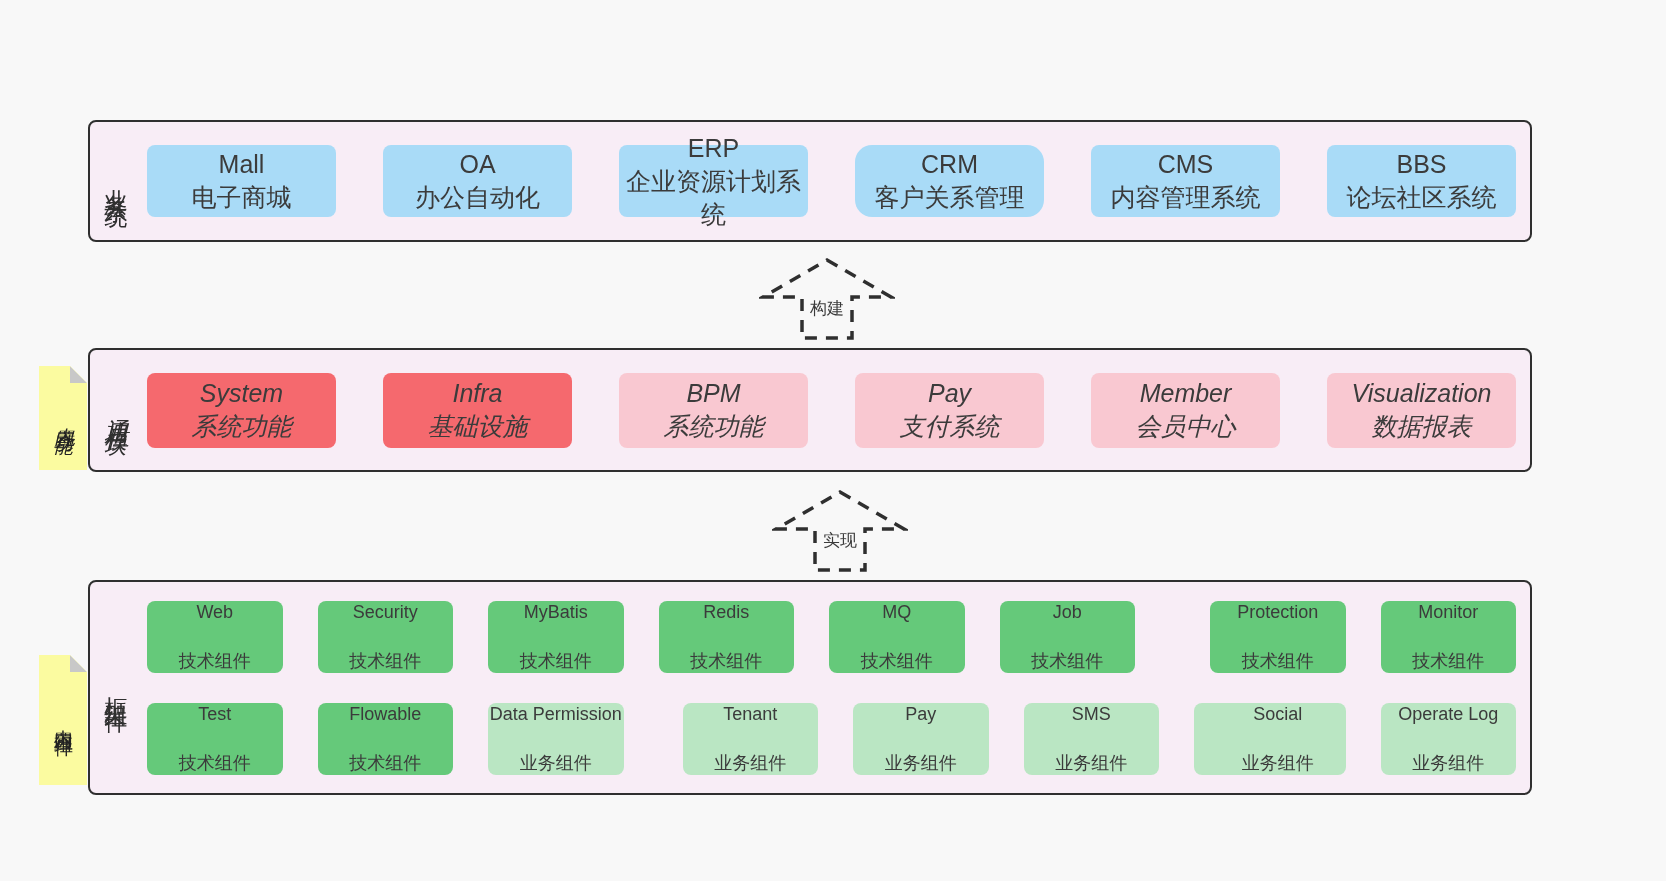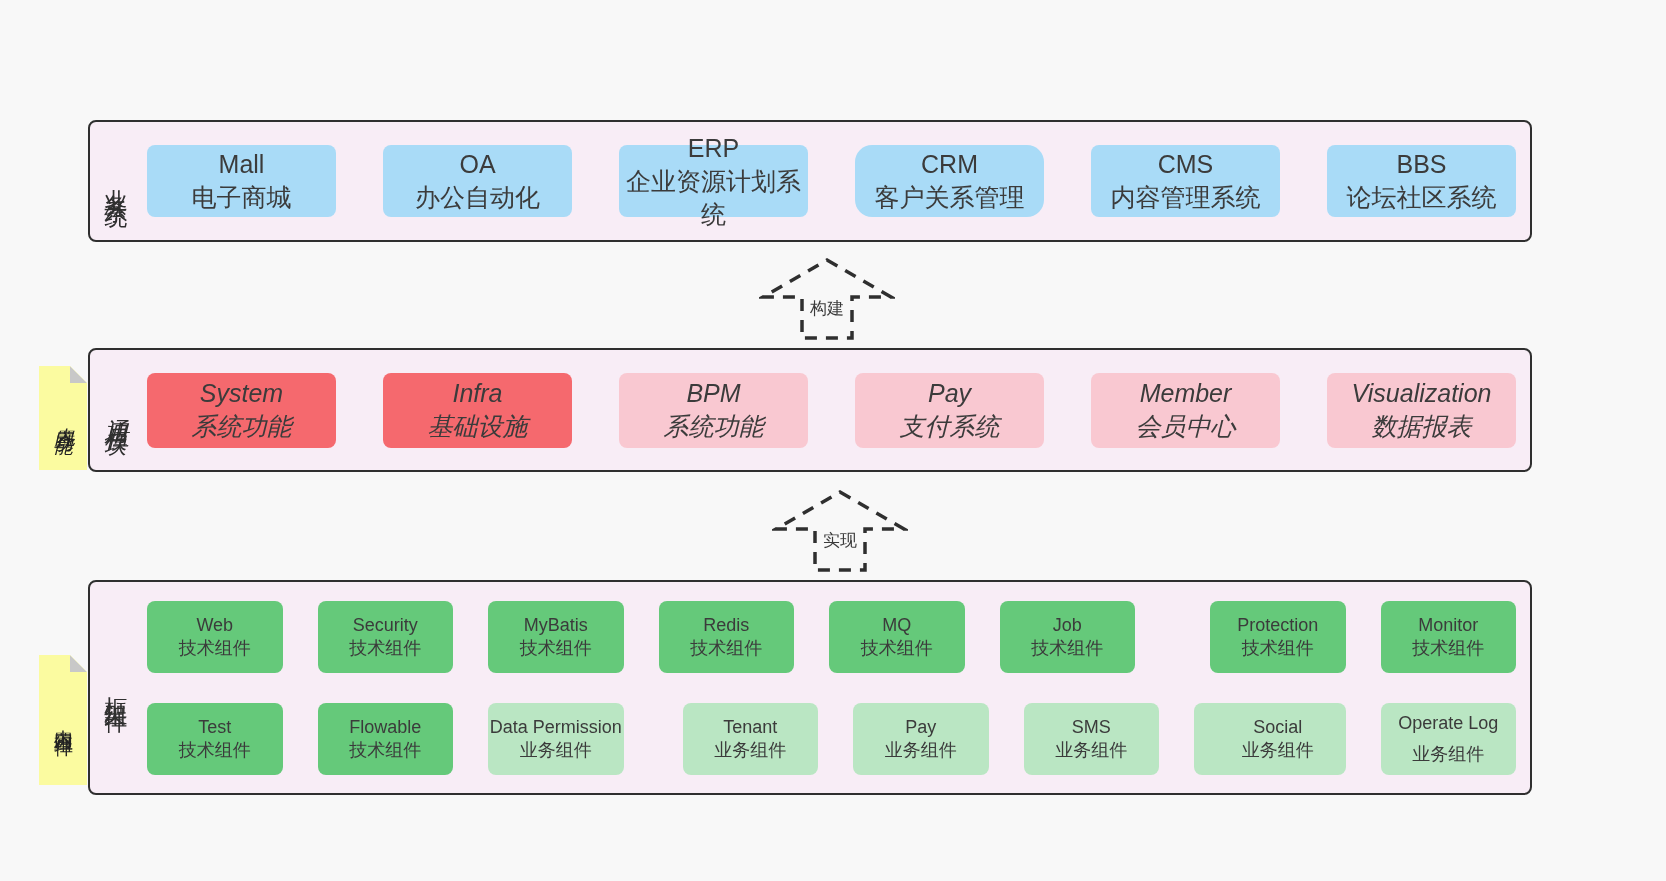--- a/index.html
+++ b/index.html
@@ -34,21 +34,21 @@
   }
   .layer-business .box-row,.layer-common .box-row{gap:47px;}
   .layer-framework .box-row{gap:35px;}
   .box-row{display:flex;}
   .box{
     flex:1;height:72px;border-radius:8px;
     display:flex;flex-direction:column;justify-content:center;align-items:center;
     text-align:center;font-size:25px;line-height:1.32;color:#3b3b3b;
   }
   .layer-common .box{height:75px;}
-  .layer-framework .box{font-size:18px;line-height:1.25;}
+  .layer-framework .box{font-size:18px;line-height:1.25;justify-content:space-between;}
   .box .t1,.box .t2{display:block;}
 
   .sticky{
     position:absolute;width:48px;
     background:var(--sticky_yellow,#fbfba0);
     clip-path:polygon(0 0,calc(100% - 17px) 0,100% 17px,100% 100%,0 100%);
     display:flex;align-items:center;justify-content:center;
   }
   .layer-common .sticky{left:-51px;bottom:0;height:104px;}
   .layer-framework .sticky{left:-51px;bottom:8px;height:130px;}

